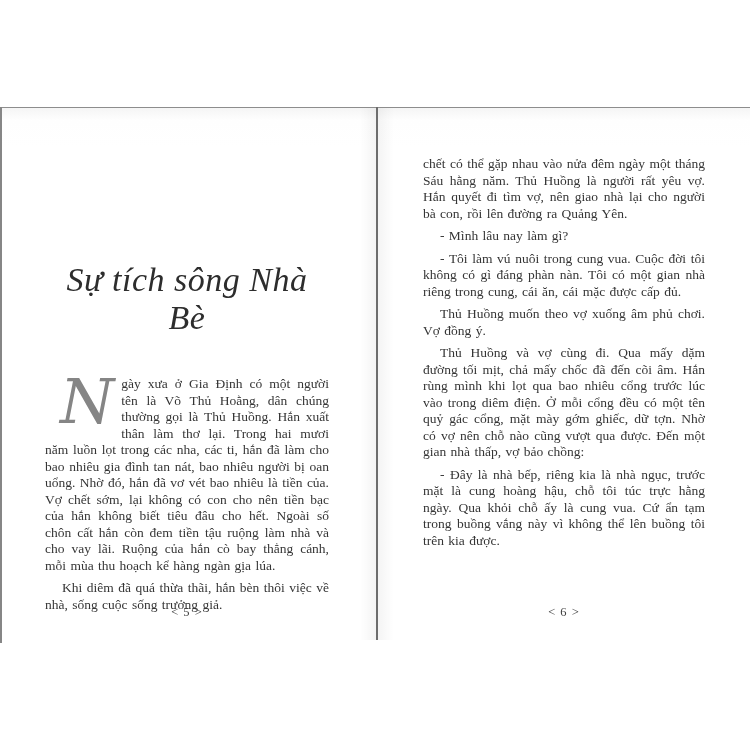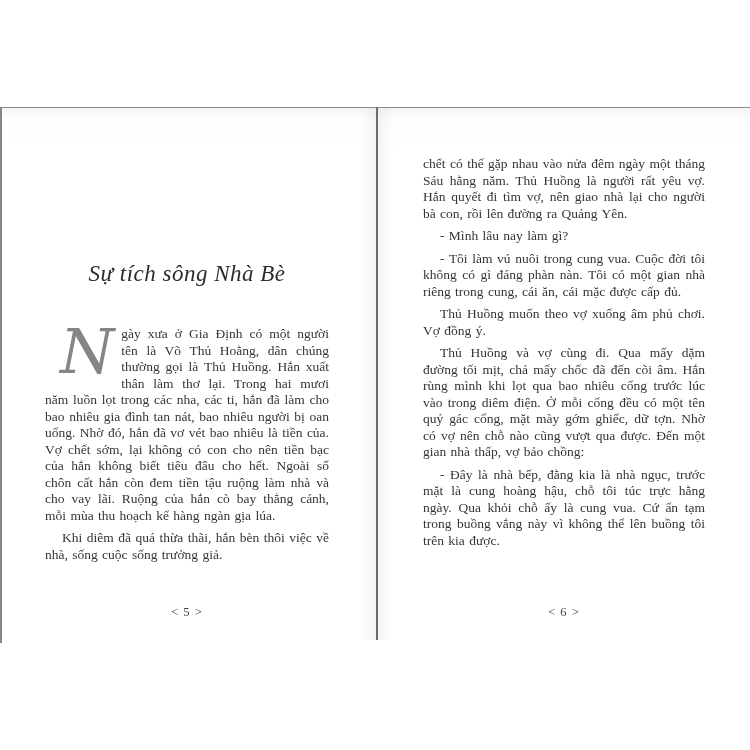--- a/index.html
+++ b/index.html
@@ -41,21 +41,21 @@
     position: absolute; top: 108px; height: 532px; box-sizing: border-box;
   }
   .page-left  { left: 2px;   width: 374px; padding: 0 47px 0 43px; }
   .page-right { left: 378px; width: 372px; padding: 0 45px 0 45px; }
 
   .story-title {
     margin: 153px 0 0 0;
     text-align: center;
     font-style: italic;
     font-weight: normal;
-    font-size: 23px;
+    font-size: 34px;
     letter-spacing: 0.5px;
     color: #2d2d2d;
   }
   .body-left  { margin-top: 39px; }
   .body-right { margin-top: 48px; }
 
   .body p {
     margin: 6px 0 0 0;
     text-align: justify;
     font-size: 13.5px;
@@ -108,18 +108,18 @@
     <div class="pagenum pagenum-left">&lt; 5 &gt;</div>
   </div>
 
   <div class="page page-right">
     <div class="body body-right" id="right-body">
         <p>chết có thể gặp nhau vào nửa đêm ngày một tháng Sáu hằng năm. Thủ Huồng là người rất yêu vợ. Hắn quyết đi tìm vợ, nên giao nhà lại cho người bà con, rồi lên đường ra Quảng Yên.</p>
         <p class="indent">- Mình lâu nay làm gì?</p>
         <p class="indent">- Tôi làm vú nuôi trong cung vua. Cuộc đời tôi không có gì đáng phàn nàn. Tôi có một gian nhà riêng trong cung, cái ăn, cái mặc được cấp đủ.</p>
         <p class="indent">Thủ Huồng muốn theo vợ xuống âm phủ chơi. Vợ đồng ý.</p>
         <p class="indent">Thủ Huồng và vợ cùng đi. Qua mấy dặm đường tối mịt, chả mấy chốc đã đến cõi âm. Hắn rùng mình khi lọt qua bao nhiêu cổng trước lúc vào trong diêm điện. Ở mỗi cổng đều có một tên quỷ gác cổng, mặt mày gớm ghiếc, dữ tợn. Nhờ có vợ nên chỗ nào cũng vượt qua được. Đến một gian nhà thấp, vợ bảo chồng:</p>
-        <p class="indent">- Đây là nhà bếp, đằng kia là nhà ngục, trước mặt là cung hoàng hậu, chỗ tôi túc trực hằng ngày. Qua khỏi chỗ ấy là cung vua. Cứ ẩn tạm trong buồng vắng này vì không thể lên buồng tôi trên kia được.</p>
+        <p class="indent">- Đây là nhà bếp, riêng kia là nhà ngục, trước mặt là cung hoàng hậu, chỗ tôi túc trực hằng ngày. Qua khỏi chỗ ấy là cung vua. Cứ ẩn tạm trong buồng vắng này vì không thể lên buồng tôi trên kia được.</p>
       </div>
     <div class="pagenum pagenum-right">&lt; 6 &gt;</div>
   </div>
 
 </div>
 
 </body></html>

